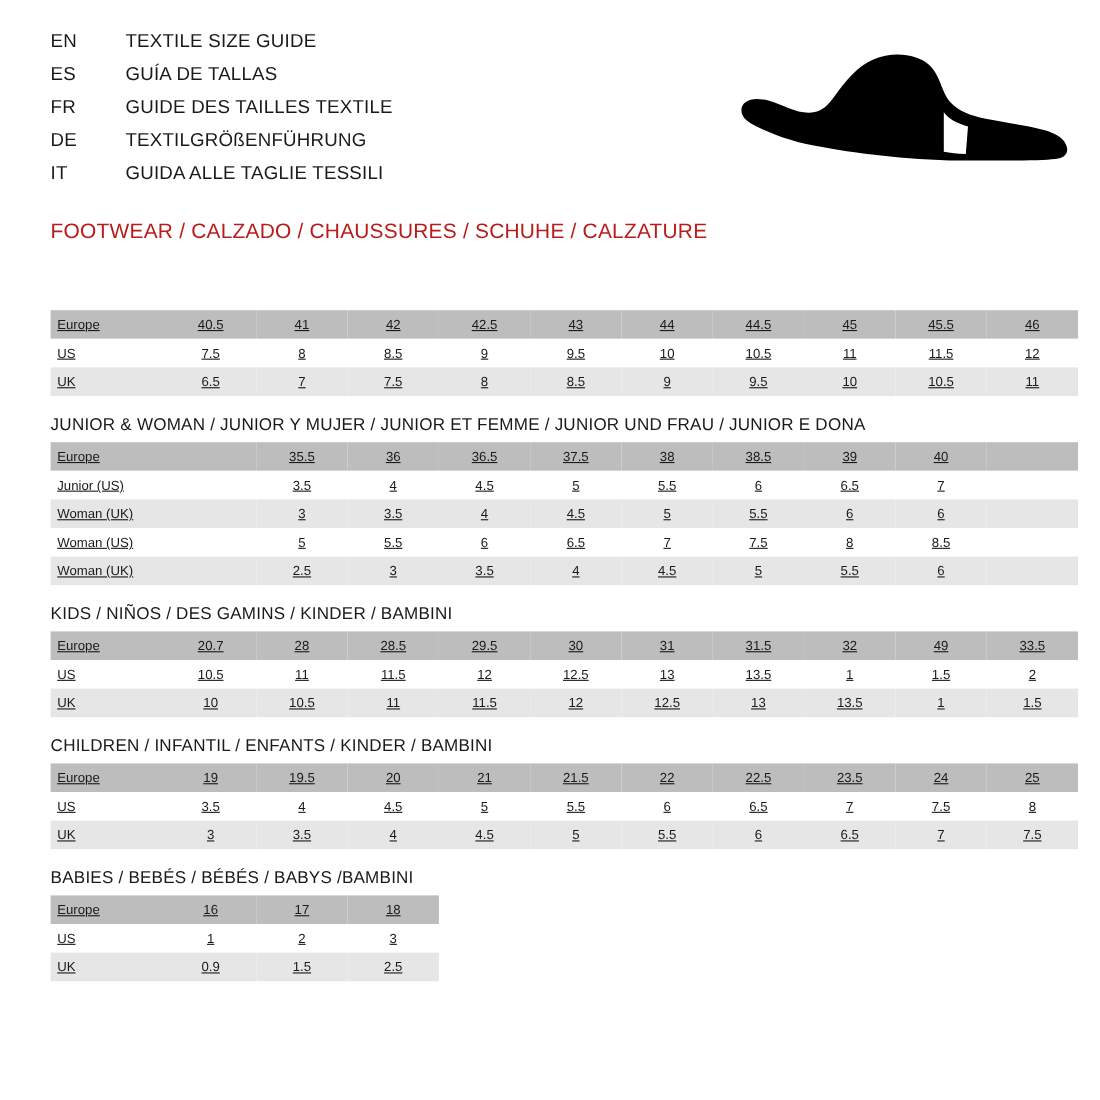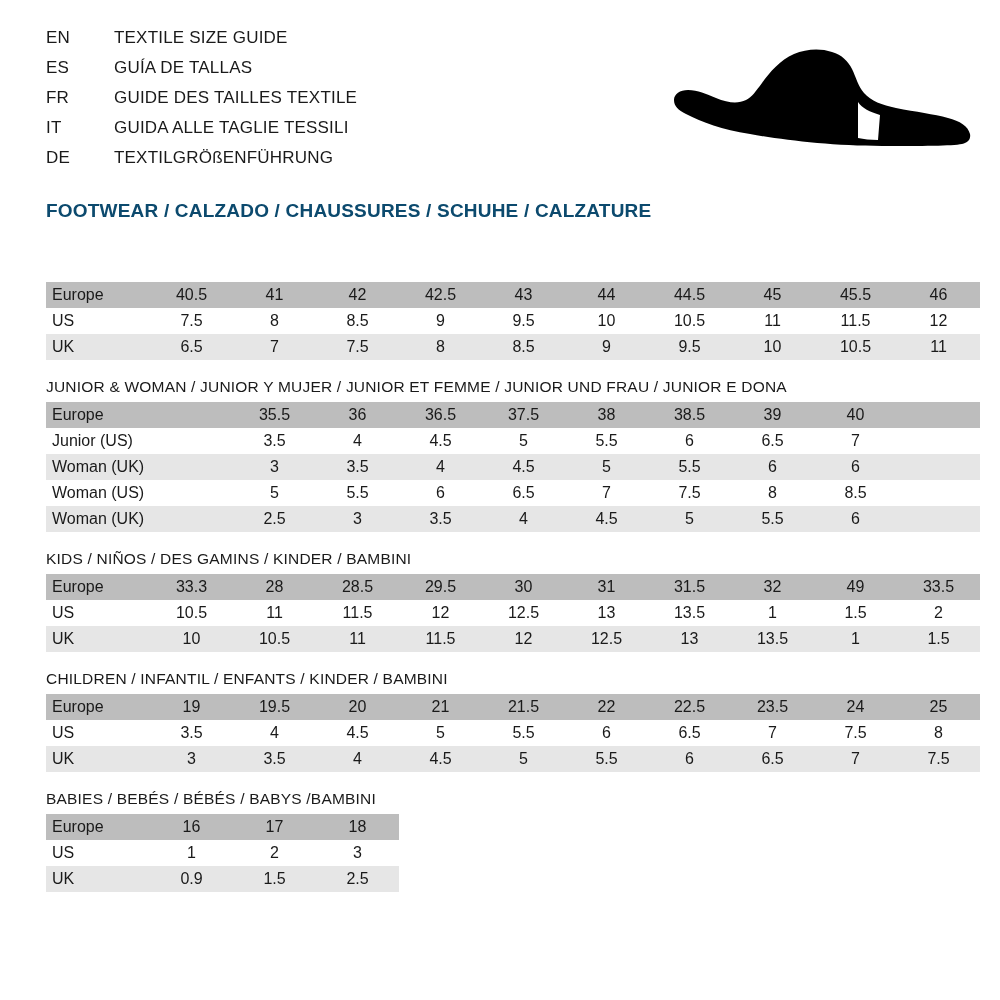--- a/index.html
+++ b/index.html
@@ -42,23 +42,23 @@
     color: #1a1a1a;
   }
   .lang-text {
     font-size: 17px;
     letter-spacing: 0.2px;
     color: #1a1a1a;
   }
   .footwear-title {
     margin-top: 22px;
     font-size: 19px;
-    font-weight: bold;
+    font-weight: normal;
     letter-spacing: 0.2px;
-    color: #0c4a6e;
+    color: #b91c1c;
   }
 
   
   .shoe {
     position: absolute;
     right: 42px;
     top: 42px;
     width: 300px;
     height: 130px;
   }
@@ -76,21 +76,22 @@
   .section-title {
     font-size: 15.5px;
     letter-spacing: 0.2px;
     color: #1a1a1a;
     margin-bottom: 6px;
     white-space: nowrap;
   }
   table.size-table {
     border-collapse: collapse;
     table-layout: fixed;
-    font-size: 16px;
+    font-size: 12px;
+    text-decoration: underline;
   }
   table.size-table td {
     height: 26px;
     padding: 0 4px;
     text-align: center;
     color: #1a1a1a;
     white-space: nowrap;
   }
   table.size-table td.rowlabel {
     text-align: left;
@@ -114,26 +115,26 @@
         </div>
         <div class="lang-row">
           <div class="lang-code">ES</div>
           <div class="lang-text">GUÍA DE TALLAS</div>
         </div>
         <div class="lang-row">
           <div class="lang-code">FR</div>
           <div class="lang-text">GUIDE DES TAILLES TEXTILE</div>
         </div>
         <div class="lang-row">
+          <div class="lang-code">DE</div>
+          <div class="lang-text">TEXTILGRÖßENFÜHRUNG</div>
+        </div>
+        <div class="lang-row">
           <div class="lang-code">IT</div>
           <div class="lang-text">GUIDA ALLE TAGLIE TESSILI</div>
-        </div>
-        <div class="lang-row">
-          <div class="lang-code">DE</div>
-          <div class="lang-text">TEXTILGRÖßENFÜHRUNG</div>
         </div>
       </div>
     <div class="footwear-title">FOOTWEAR / CALZADO / CHAUSSURES / SCHUHE / CALZATURE</div>
   </div>
 
   <div class="shoe">
     <svg viewBox="0 0 300 130" width="300" height="130" aria-hidden="true">
       <path fill="#000000" d="M78,92 C50,88 30,80 14,72 C6,68 2,64 2,58 C2,52 8,48 16,48
         C26,48 34,52 44,56 C56,61 66,62 74,58 C80,55 84,49 90,41
         C98,30 108,18 122,12 C134,7 148,6 160,10 C170,13 176,19 180,27
@@ -300,21 +301,21 @@
             <col style="width: 83px;">
             <col style="width: 83px;">
             <col style="width: 83px;">
             <col style="width: 83px;">
             <col style="width: 83px;">
             <col style="width: 83px;">
           </colgroup>
           <tbody>
             <tr class="shade-dark">
               <td class="rowlabel">Europe</td>
-              <td>33.3</td>
+              <td>20.7</td>
               <td>28</td>
               <td>28.5</td>
               <td>29.5</td>
               <td>30</td>
               <td>31</td>
               <td>31.5</td>
               <td>32</td>
               <td>49</td>
               <td>33.5</td>
             </tr>

